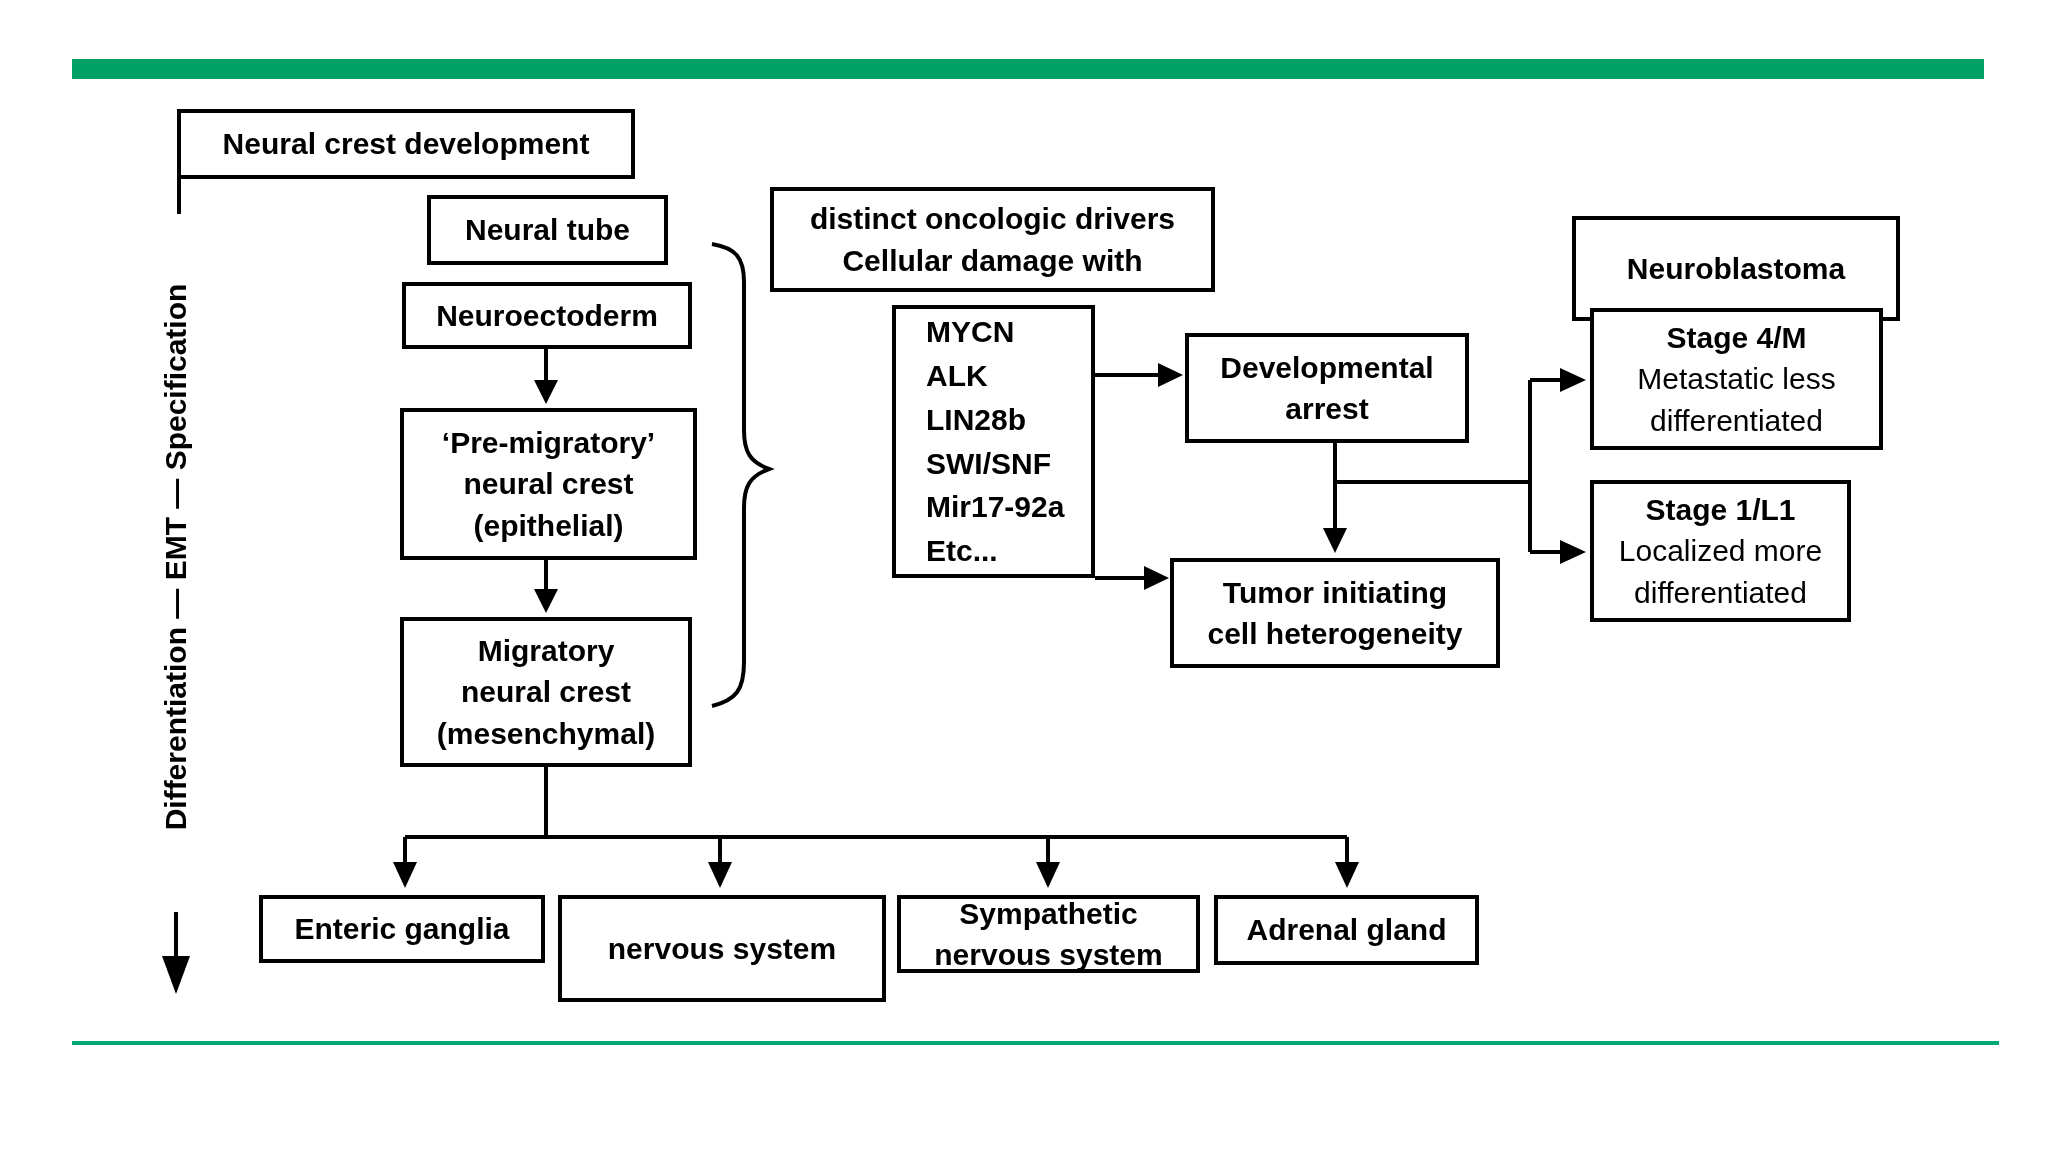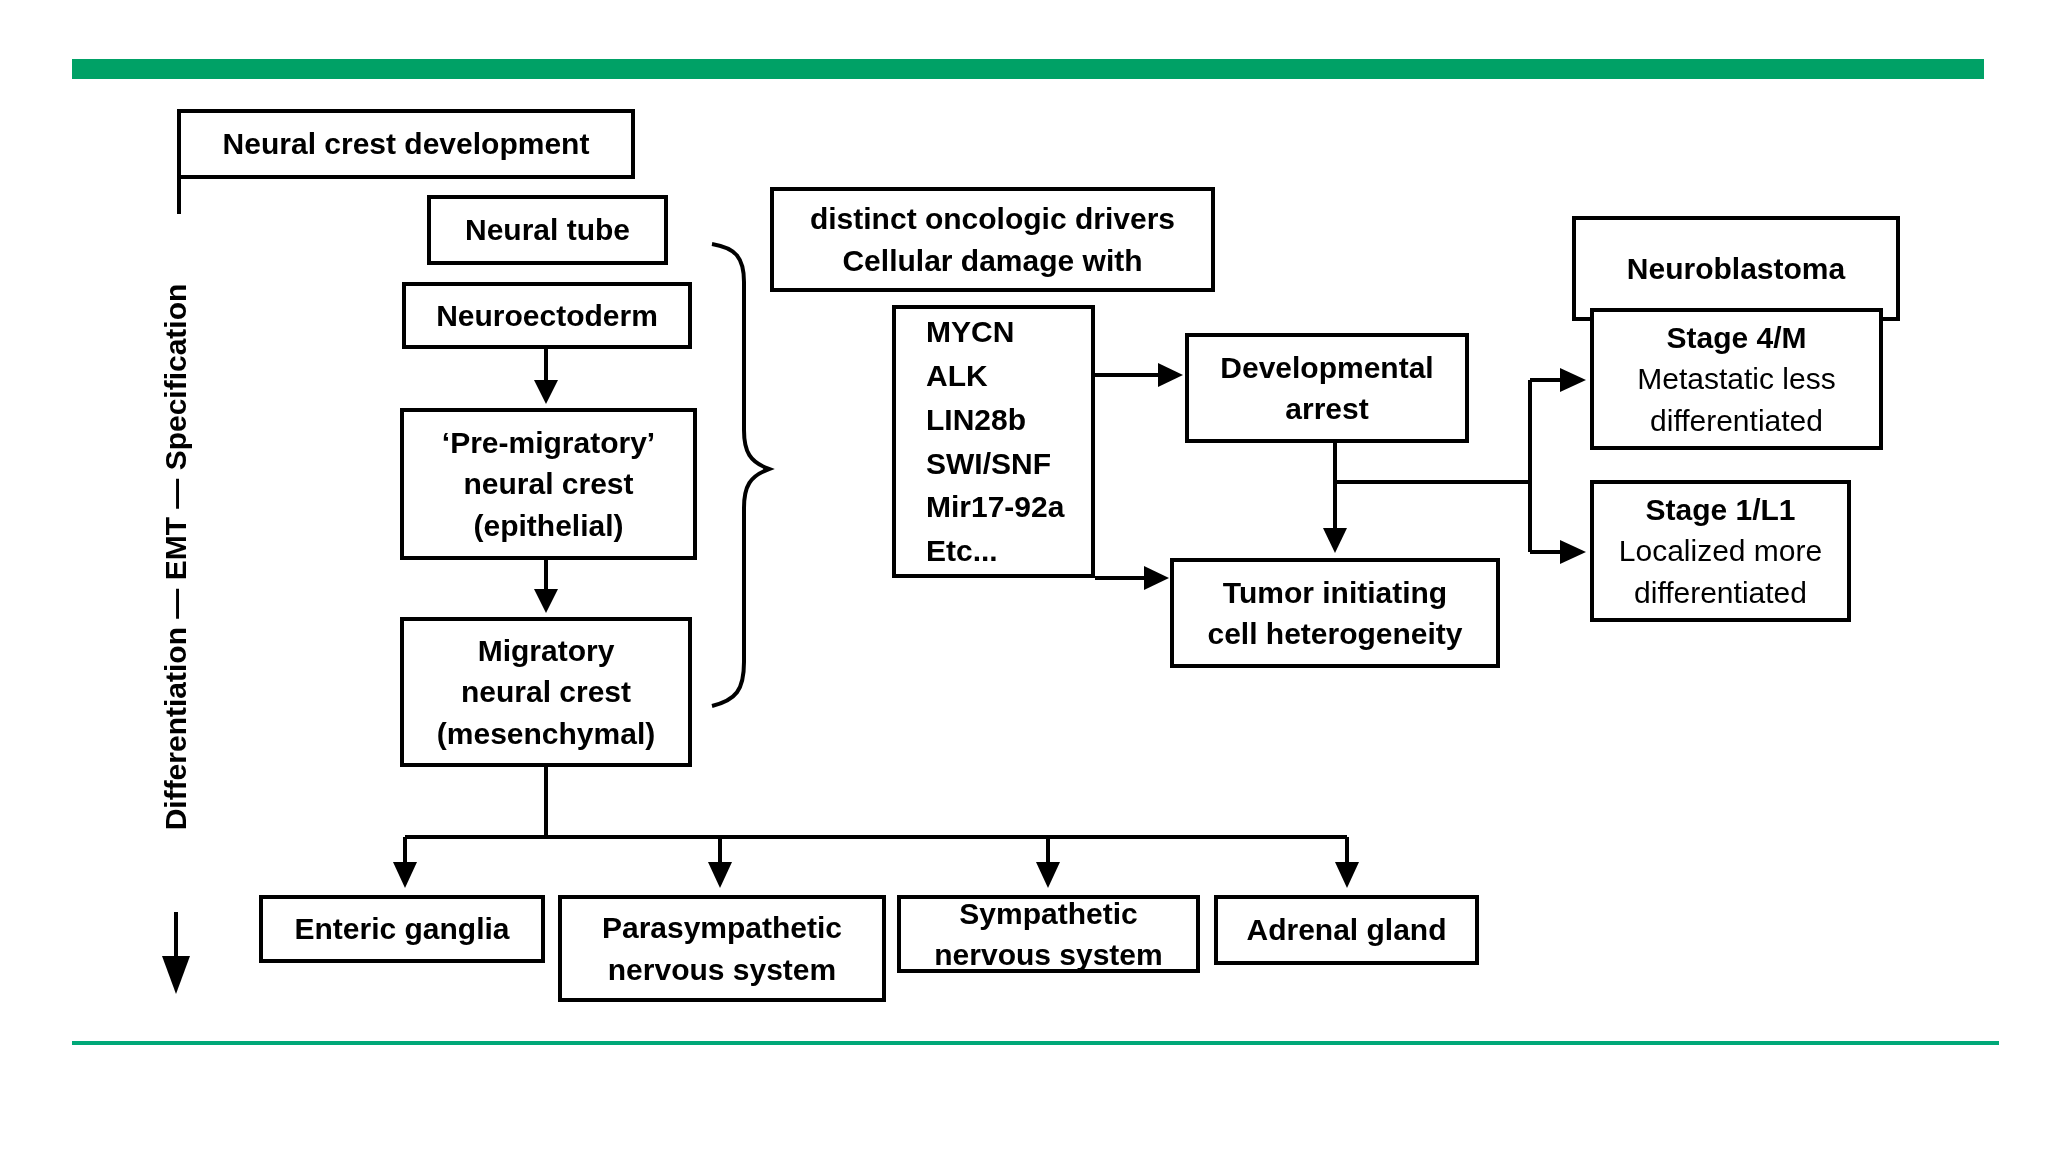--- a/index.html
+++ b/index.html
@@ -152,21 +152,20 @@
     <span>Stage 1/L1</span>
     <span class="light">Localized more</span>
     <span class="light">differentiated</span>
   </div>
 
   <div class="bx b-eg">
     <span>Enteric ganglia</span>
   </div>
 
   <div class="bx b-ps">
-    <span>Parasympathetic</span>
     <span>nervous system</span>
   </div>
 
   <div class="bx b-sy">
     <span>Sympathetic</span>
     <span>nervous system</span>
   </div>
 
   <div class="bx b-ag">
     <span>Adrenal gland</span>

